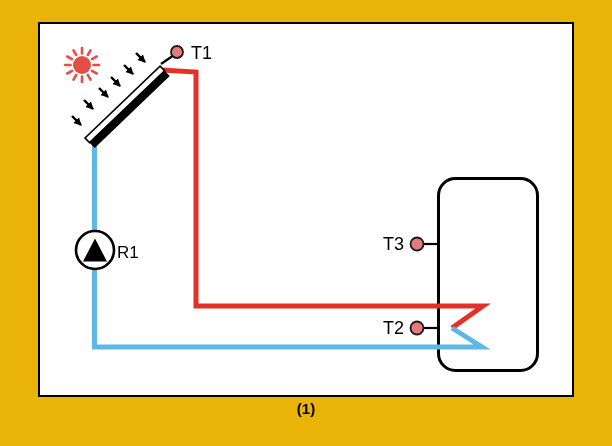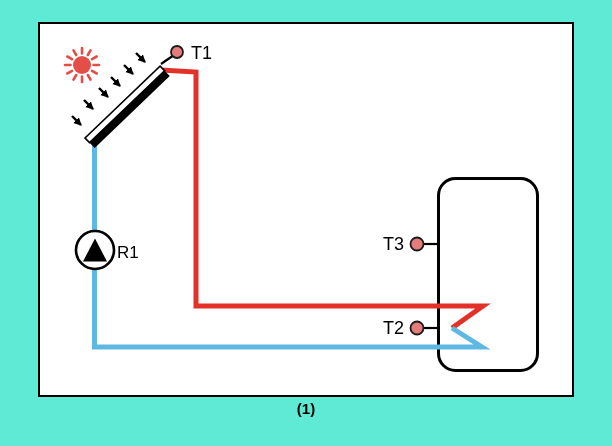--- a/index.html
+++ b/index.html
@@ -5,21 +5,21 @@
   html, body {
     margin: 0;
     padding: 0;
     background: #ffffff;
     font-family: "Liberation Sans", sans-serif;
   }
   .stage {
     position: relative;
     width: 612px;
     height: 446px;
-    background: #5eead4;
+    background: #eab308;
     overflow: hidden;
   }
   svg { display: block; }
   text {
     font-family: "Liberation Sans", sans-serif;
     fill: #000000;
   }
   .sensor-label { font-size: 18px; }
   .pump-label   { font-size: 17px; }
   .caption-text { font-size: 15px; font-weight: bold; }

